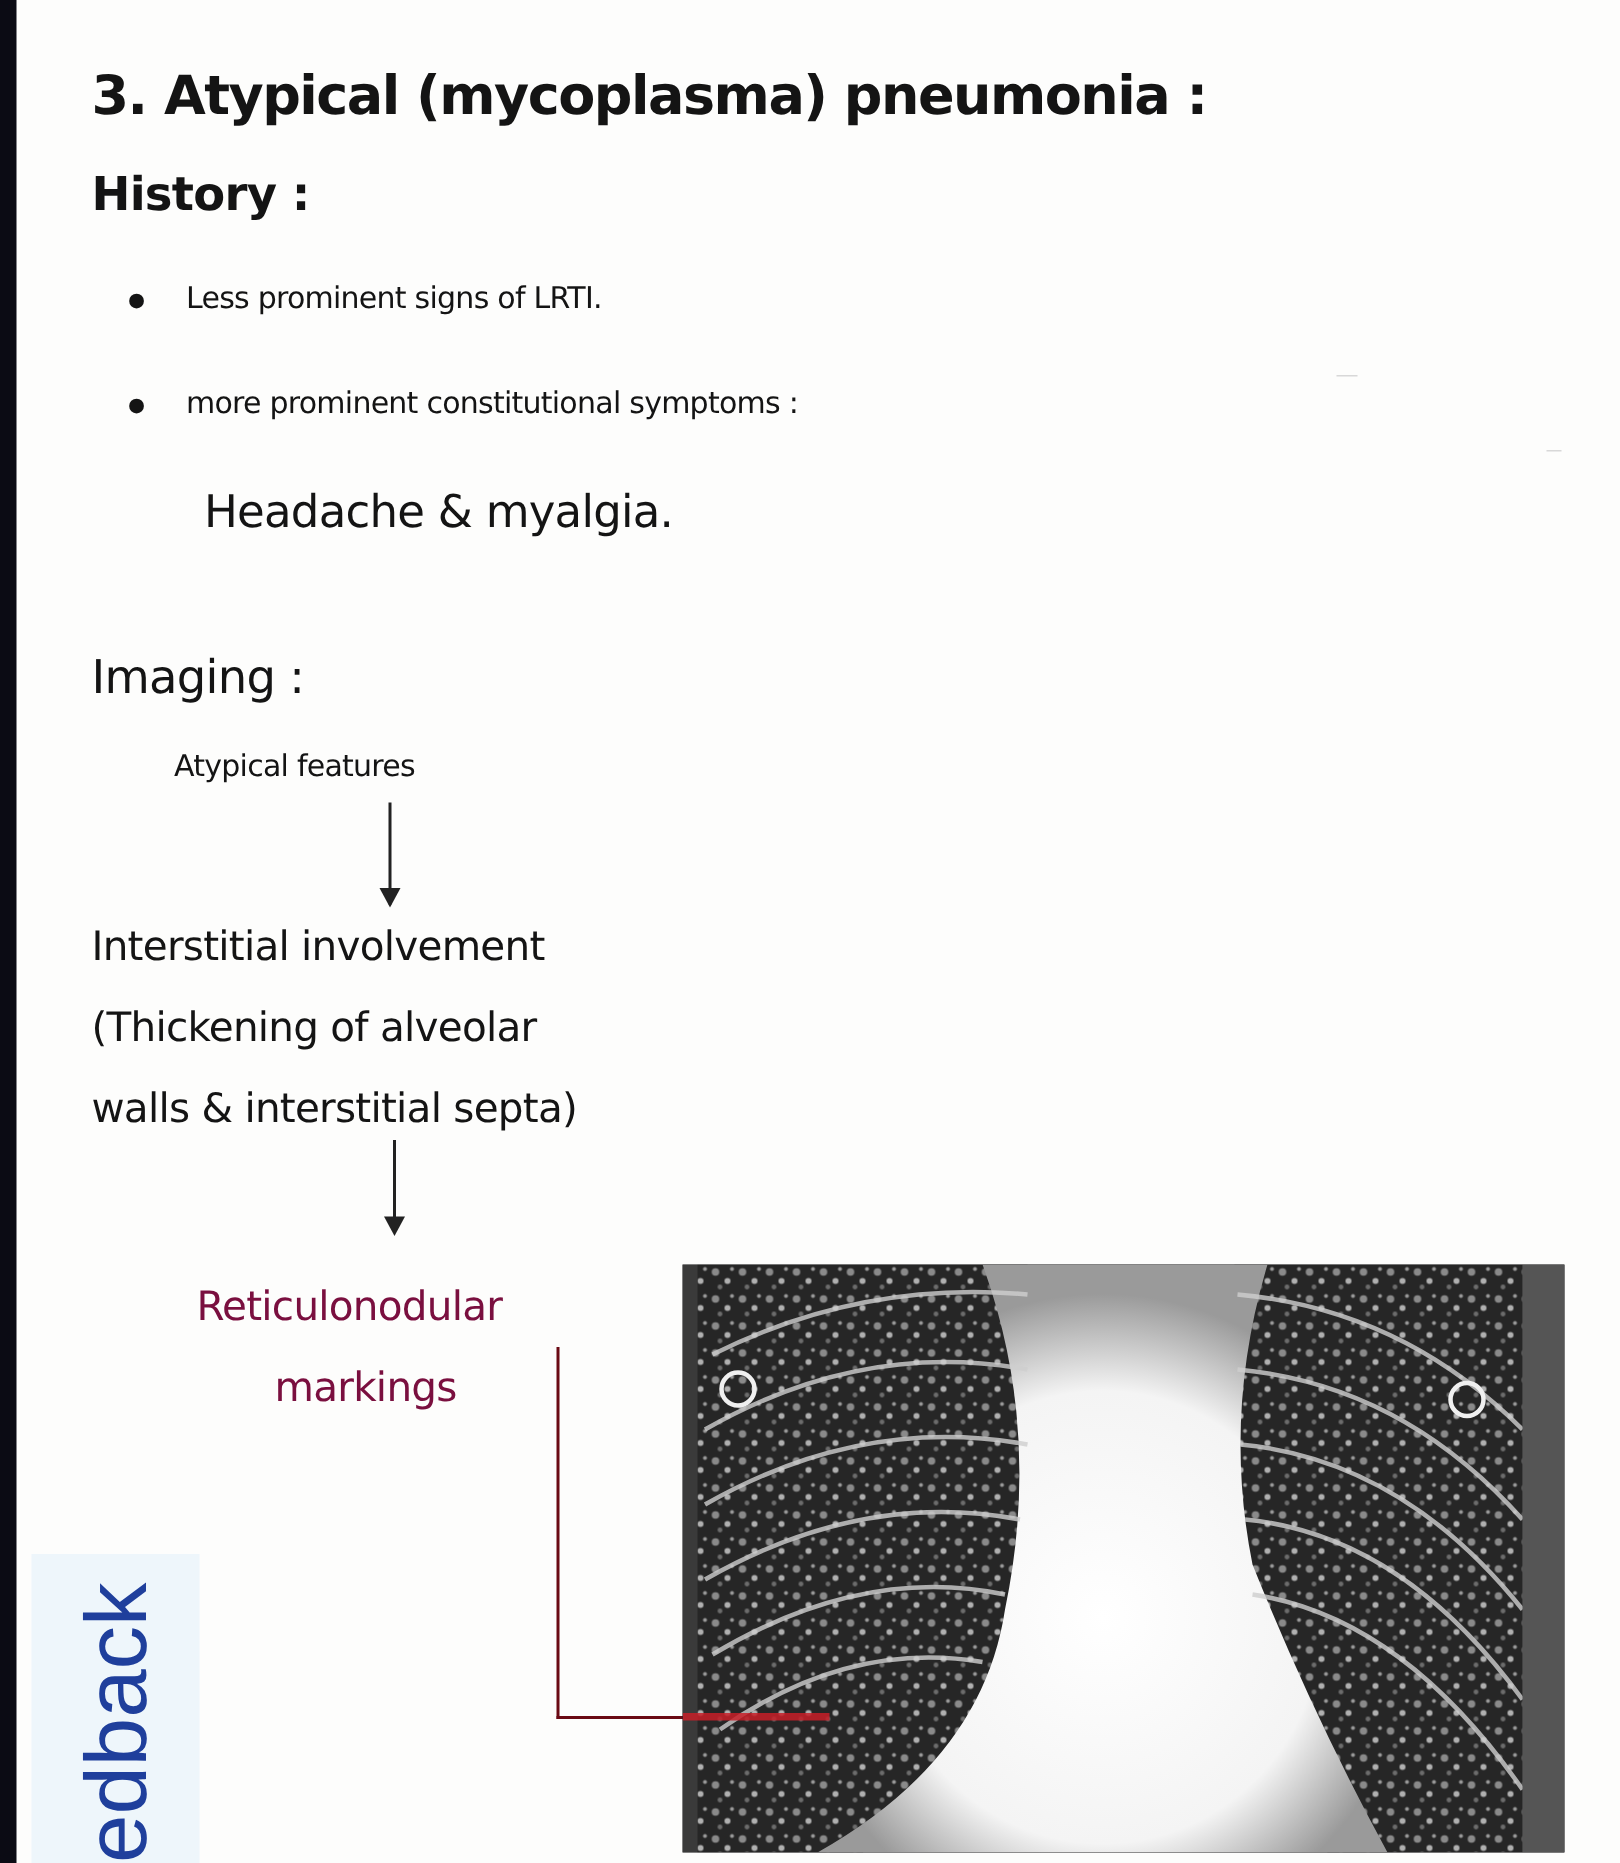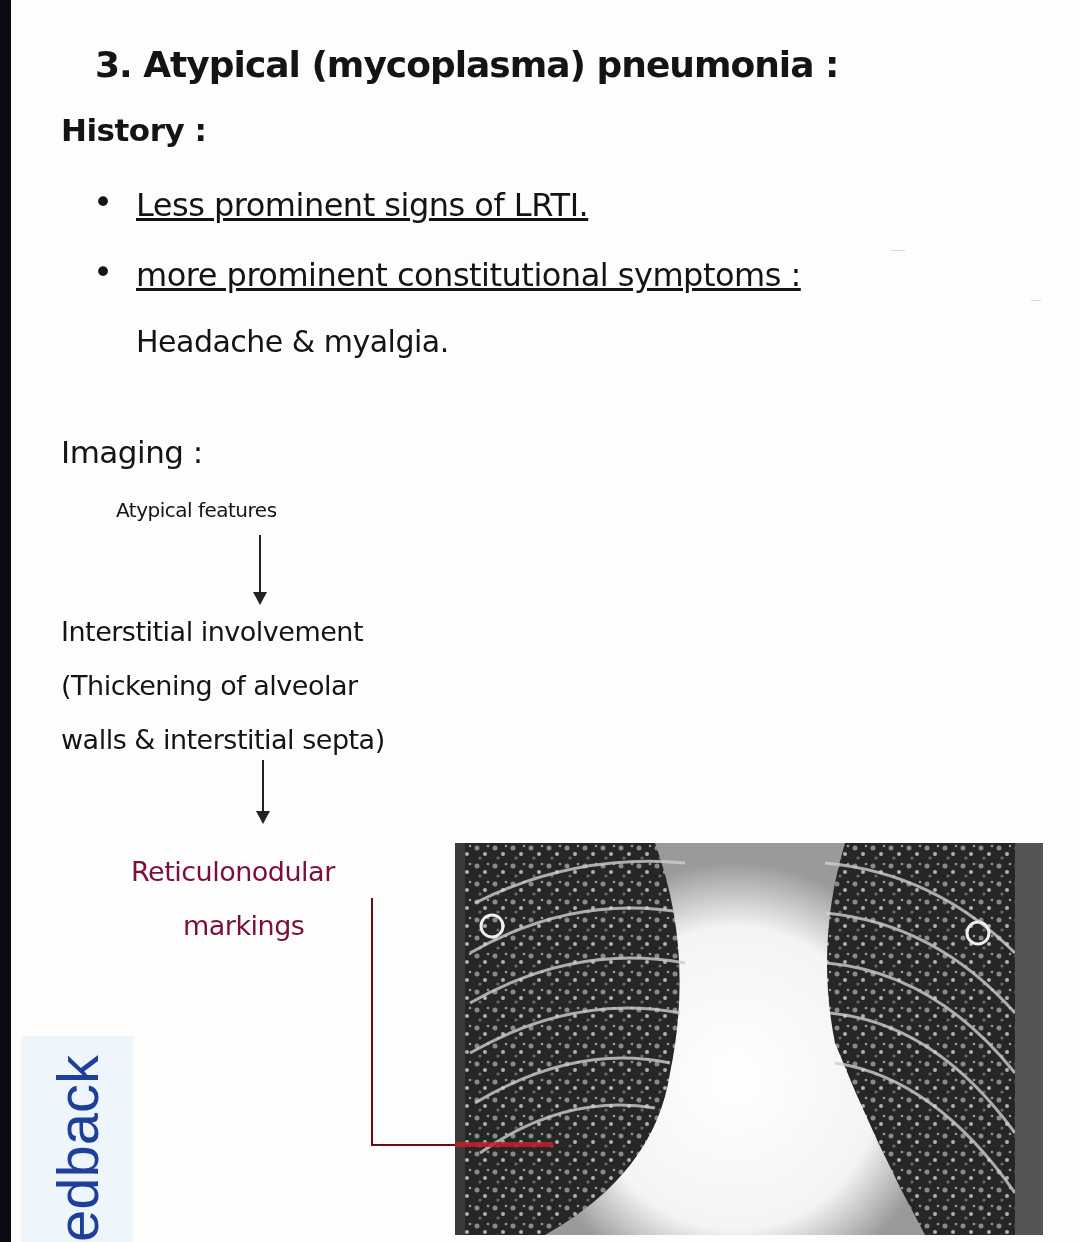--- a/index.html
+++ b/index.html
@@ -5,24 +5,24 @@
     html, body { margin: 0; padding: 0; }
     body {
       width: 1080px; height: 1242px; overflow: hidden; position: relative;
       background: #fdfdfc;
       font-family: "DejaVu Sans", sans-serif;
       color: #141414;
     }
     .left-bar { position: absolute; left: 0; top: 0; width: 11px; height: 1242px; background: #0b0b14; }
     .page { position: absolute; left: 11px; top: 0; right: 0; bottom: 0; }
     .t { position: absolute; white-space: nowrap; letter-spacing: -0.5px; }
-    .title { left: 50px; top: 44px; font-size: 36px; font-weight: bold; letter-spacing: -1px; margin-left: 34px; }
+    .title { left: 50px; top: 44px; font-size: 36px; font-weight: bold; letter-spacing: -1px; }
     .h { font-size: 31px; }
     .history { left: 50px; top: 112px; font-weight: bold; }
-    .bullet { left: 82px; font-size: 32px; text-decoration: underline; }
+    .bullet { left: 70px; font-size: 20px; }
     .bullet::before { content: "\2022"; position: absolute; left: 0; top: -4px; font-size: 34px; }
     .bullet span { margin-left: 43px; }
     .b1 { top: 186px; }
     .b2 { top: 256px; }
     .b2c { left: 125px; top: 324px; font-size: 30px; }
     .imaging { left: 50px; top: 434px; }
     .feat { left: 105px; top: 498px; font-size: 20px; }
     .arrow { position: absolute; width: 2px; background: #222; }
     .arrow::after {
       content: ""; position: absolute; left: -6px; bottom: -2px;

